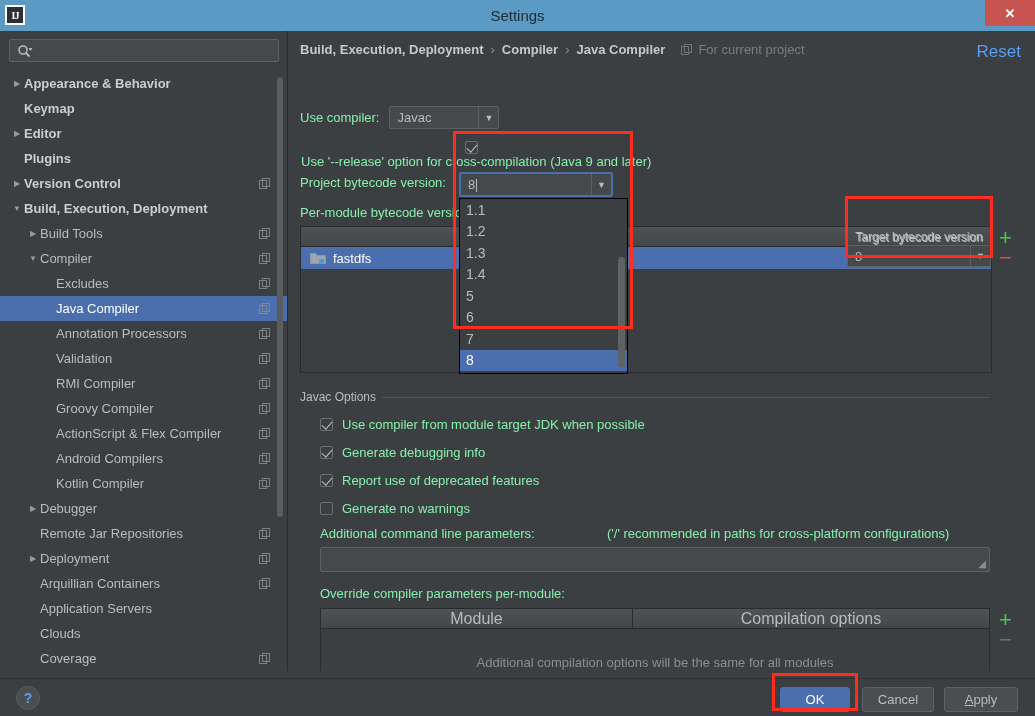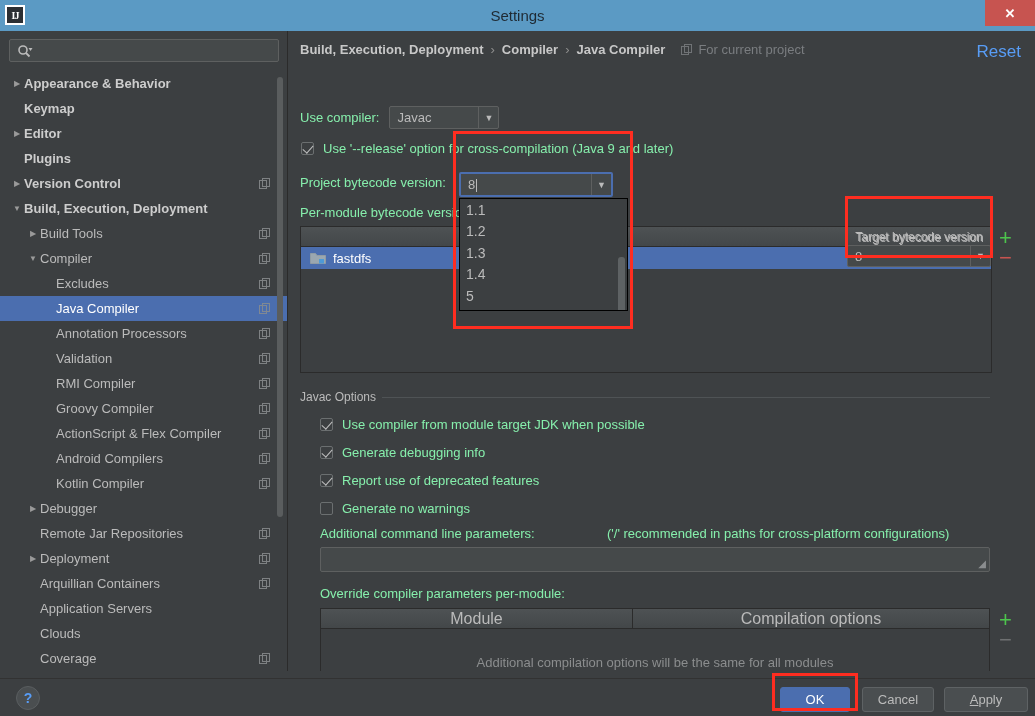--- a/index.html
+++ b/index.html
@@ -574,21 +574,21 @@
       <div class="reset-link">Reset</div>
 
       <div class="row" style="left:11px; top:75px;">
         <span class="lbl">Use compiler:</span>
         <span class="combo" style="width:110px; margin-left:10px;">
           <span class="val">Javac</span>
           <span class="arrow-btn">▼</span>
         </span>
       </div>
 
-      <div class="row checkrow" style="left:12px; top:110px;">
+      <div class="row checkrow" style="left:12px; top:110px;flex-direction:column;">
         <span class="cbox checked"></span>
         <span class="lbl">Use '--release' option for cross-compilation (Java 9 and later)</span>
       </div>
 
       <div class="row" style="left:11px; top:144px;">
         <span class="lbl">Project bytecode version:</span>
       </div>
       <div class="combo focused" style="position:absolute; left:170px; top:141px; width:154px; height:25px;">
         <span class="val"><span>8</span><span class="caret"></span></span>
         <span class="arrow-btn" style="height:21px;">▼</span>
@@ -670,21 +670,21 @@
         </div>
         <div class="ov-empty">Additional compilation options will be the same for all modules</div>
       </div>
       <div class="addrem" style="left:710px; top:578px;">
         <span class="plus">+</span>
         <span class="minus dim">−</span>
       </div>
 
     </div>
 
-    <div class="dropdown" id="bytecode-dropdown" style="left:459px; top:167px; width:169px; height:113px;">
+    <div class="dropdown" id="bytecode-dropdown" style="left:459px; top:167px; width:169px; height:176px;">
         <div class="dd-item">1.1</div>
         <div class="dd-item">1.2</div>
         <div class="dd-item">1.3</div>
         <div class="dd-item">1.4</div>
         <div class="dd-item">5</div>
         <div class="dd-item">6</div>
         <div class="dd-item">7</div>
         <div class="dd-item sel">8</div>
 
     <div class="dd-scroll"></div>
@@ -693,18 +693,18 @@
   </div>
 
   <div class="redbox" style="left:453px; top:131px; width:180px; height:198px;"></div>
   <div class="redbox" style="left:845px; top:196px; width:148px; height:62px;"></div>
   <div class="redbox" style="left:772px; top:673px; width:86px; height:38px;"></div>
 
   <div class="footer">
     <div class="help-btn">?</div>
     <div class="btn primary" style="left:780px; width:70px;">OK</div>
     <div class="btn" style="left:862px; width:72px;">Cancel</div>
-    <div class="btn" style="left:944px; width:84px;">
+    <div class="btn" style="left:944px; width:74px;">
       <span><u>A</u><span>pply</span></span>
     </div>
   </div>
 
 </div>
 
 </body></html>

